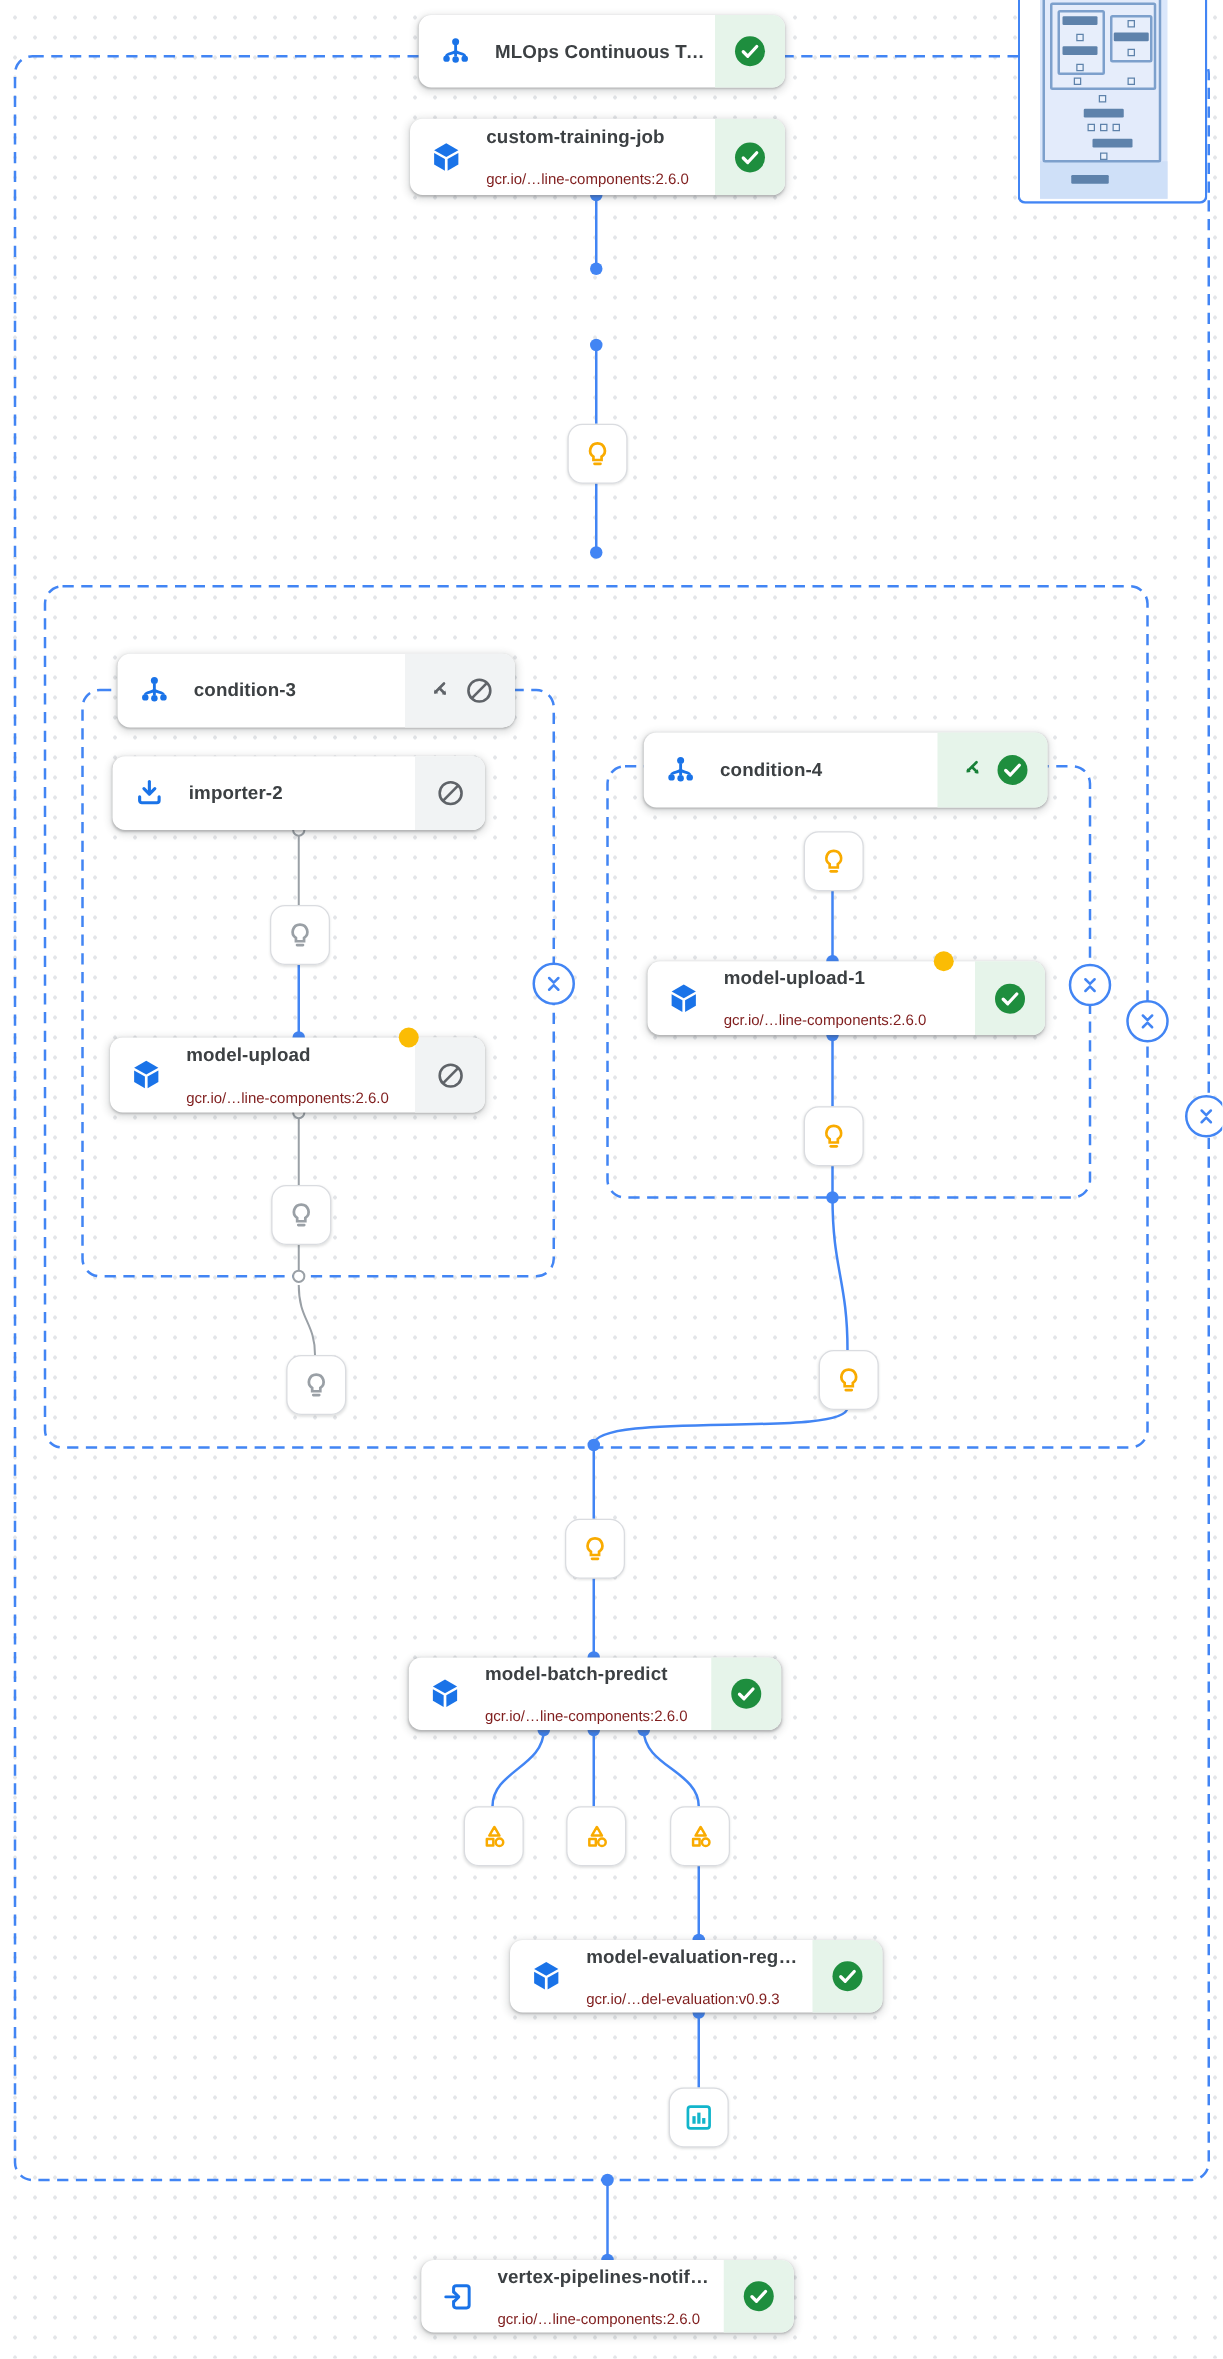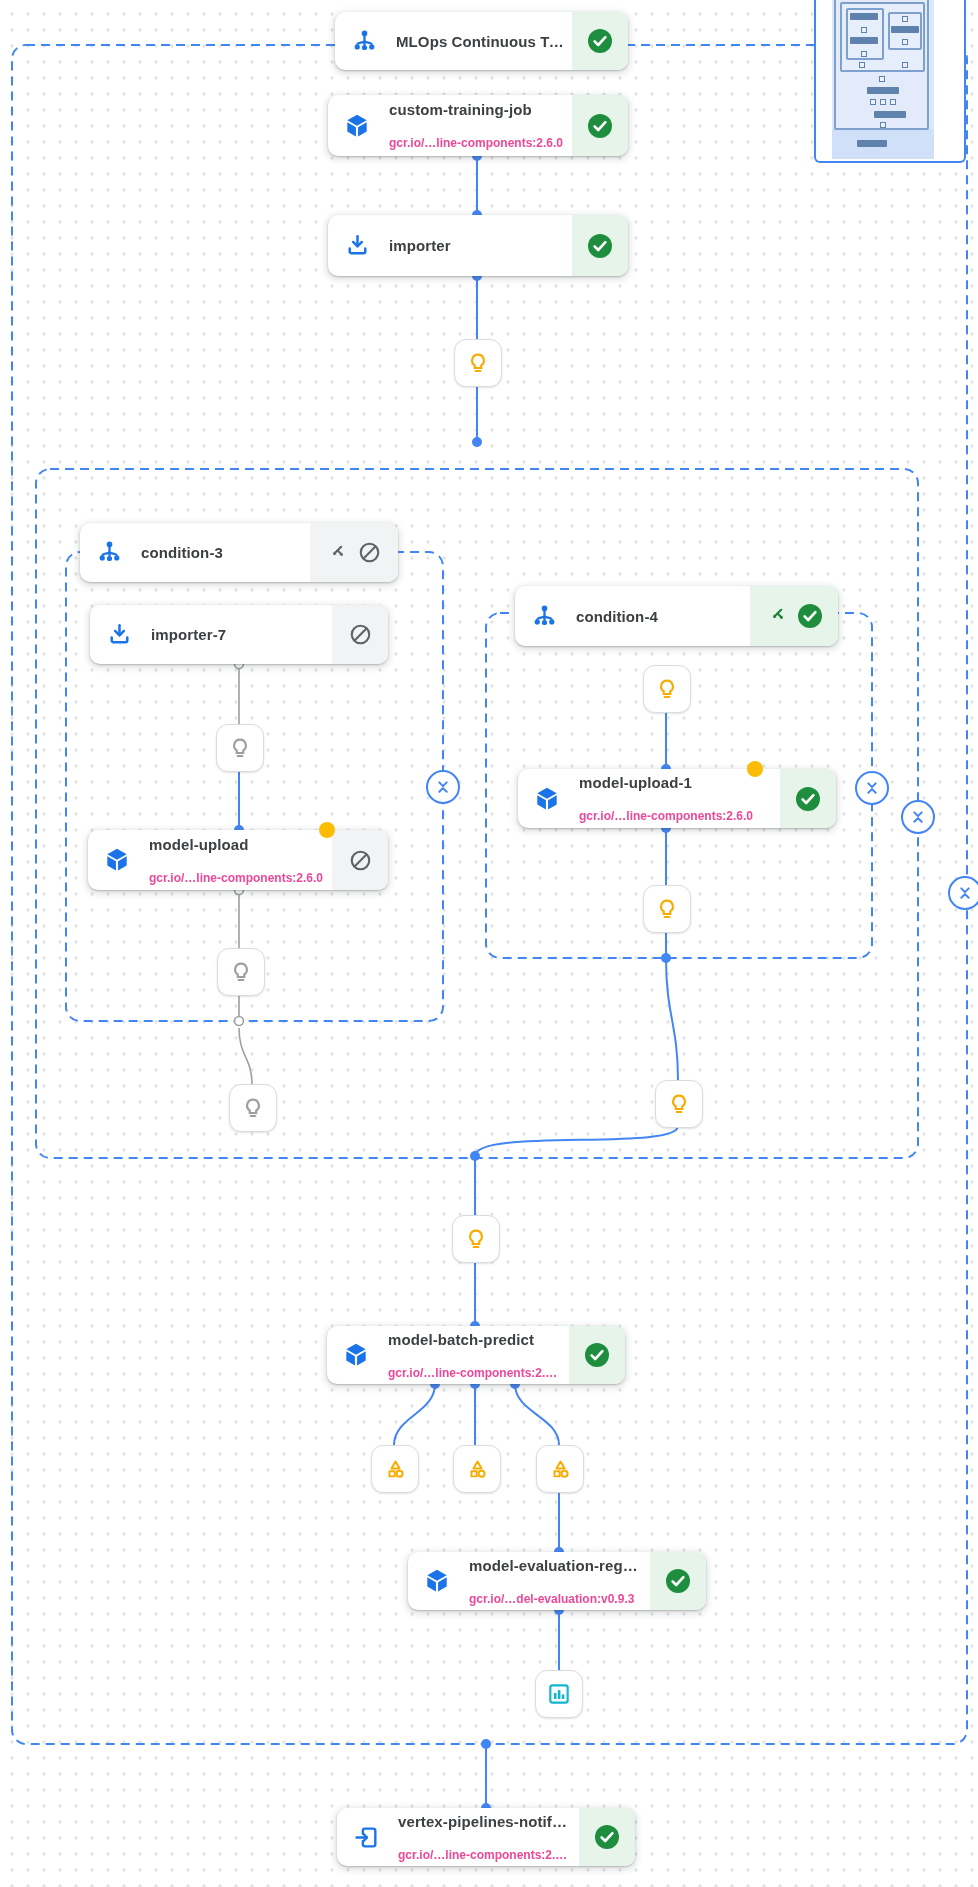--- a/index.html
+++ b/index.html
@@ -6,21 +6,21 @@
   #canvas{position:relative;width:978px;height:1887px;overflow:hidden;background:#fff;
     background-image:radial-gradient(circle,#e3e5e8 1.5px,transparent 1.7px);
     background-size:16px 16px;background-position:4px 6px;}
   #edges{position:absolute;left:0;top:0;z-index:1;}
   .node{position:absolute;z-index:3;display:flex;align-items:center;background:#fff;
     border-radius:10px;box-shadow:0 1px 2px rgba(60,64,67,.30),0 2px 6px 2px rgba(60,64,67,.15);}
   .nicon{flex:none;width:28px;height:28px;margin-left:15px;display:flex;align-items:center;justify-content:center;}
   .texts{flex:1;min-width:0;margin-left:18px;margin-right:8px;}
   .title{font-size:15px;font-weight:bold;color:#3c4043;letter-spacing:.1px;
     white-space:nowrap;overflow:hidden;text-overflow:ellipsis;}
-  .subtitle{font-size:12px;color:#ec4899;margin-top:18px;white-space:nowrap;overflow:hidden;text-overflow:ellipsis;font-weight:bold;}
+  .subtitle{font-size:12px;color:#7f1d1d;margin-top:18px;white-space:nowrap;overflow:hidden;text-overflow:ellipsis;}
   .status{flex:none;height:100%;display:flex;align-items:center;justify-content:center;gap:9px;
     border-radius:0 10px 10px 0;}
   .status.green{background:#e6f4ea;}
   .status.gray{background:#f1f3f4;}
   .cache-dot{position:absolute;width:16px;height:16px;border-radius:50%;background:#fbbc04;top:-8px;z-index:4;}
   .chip{position:absolute;z-index:3;width:46px;height:46px;background:#fff;border:1px solid #dadce0;
     border-radius:12px;display:flex;align-items:center;justify-content:center;
     box-shadow:0 1px 2px rgba(60,64,67,.15);}
   .collapse{position:absolute;z-index:3;width:34px;height:34px;border-radius:50%;background:#fff;
     border:2px solid #4285f4;box-sizing:border-box;display:flex;align-items:center;justify-content:center;}
@@ -135,41 +135,23 @@
       <div class="subtitle">gcr.io/…line-components:2.6.0</div>
     </div>
     <div class="status green" style="width:56px">
       <svg width="26" height="26" viewBox="0 0 26 26">
           <circle cx="13" cy="13" r="12" fill="#1e8e3e"></circle>
           <path d="M7.6 13.4 l3.6 3.6 7.2-7.8" fill="none" stroke="#fff" stroke-width="2.6" stroke-linecap="round" stroke-linejoin="round"></path>
         </svg>
     </div>
   </div>
 
-  <div class="node" style="left:328px;top:215px;width:300px;height:61px">
-    <span class="nicon">
-      <svg width="27" height="27" viewBox="0 0 26 26" fill="none" stroke="#1a73e8" stroke-width="2.4" stroke-linecap="round" stroke-linejoin="round">
-          <path d="M13 4 V13.5"></path>
-          <path d="M8.8 9.6 13 13.8 17.2 9.6"></path>
-          <path d="M5.5 15.8 v2.9 a1.7 1.7 0 0 0 1.7 1.7 h11.6 a1.7 1.7 0 0 0 1.7-1.7 v-2.9"></path>
-        </svg>
-    </span>
-    <div class="texts">
-        <div class="title">importer</div>
-      </div>
-    <div class="status green" style="width:56px">
-      <svg width="26" height="26" viewBox="0 0 26 26">
-          <circle cx="13" cy="13" r="12" fill="#1e8e3e"></circle>
-          <path d="M7.6 13.4 l3.6 3.6 7.2-7.8" fill="none" stroke="#fff" stroke-width="2.6" stroke-linecap="round" stroke-linejoin="round"></path>
-        </svg>
-    </div>
-  </div>
-
-
-  <div class="node" style="left:80px;top:523px;width:318px;height:59px">
+
+
+  <div class="node" style="left:94px;top:523px;width:318px;height:59px">
     <span class="nicon">
       <svg width="27" height="27" viewBox="0 0 26 26">
           <g fill="#1a73e8" stroke="#1a73e8">
         <circle cx="13" cy="5.2" r="2.7" stroke="none"></circle>
             <circle cx="6" cy="18.2" r="2.5" stroke="none"></circle>
         <circle cx="13" cy="18.8" r="2.5" stroke="none"></circle>
             <circle cx="20" cy="18.2" r="2.5" stroke="none"></circle>
         <path d="M13 7.5 V12 M13 12 V16.5 M13 12 C13 14.6 6 13.6 6 16.2 M13 12 C13 14.6 20 13.6 20 16.2" fill="none" stroke-width="2.2"></path>
           </g>
         </svg>
@@ -195,21 +177,21 @@
 
   <div class="node" style="left:90px;top:605px;width:298px;height:59px">
     <span class="nicon">
       <svg width="27" height="27" viewBox="0 0 26 26" fill="none" stroke="#1a73e8" stroke-width="2.4" stroke-linecap="round" stroke-linejoin="round">
           <path d="M13 4 V13.5"></path>
           <path d="M8.8 9.6 13 13.8 17.2 9.6"></path>
           <path d="M5.5 15.8 v2.9 a1.7 1.7 0 0 0 1.7 1.7 h11.6 a1.7 1.7 0 0 0 1.7-1.7 v-2.9"></path>
         </svg>
     </span>
     <div class="texts">
-        <div class="title">importer-7</div>
+        <div class="title">importer-2</div>
       </div>
     <div class="status gray" style="width:56px">
       <svg width="25" height="25" viewBox="0 0 24 24">
           <circle cx="12" cy="12" r="8.4" fill="none" stroke="#5f6368" stroke-width="2"></circle>
           <path d="M6.3 17.7 L17.7 6.3" stroke="#5f6368" stroke-width="2"></path>
         </svg>
     </div>
   </div>
 
   <div class="node" style="left:88px;top:830px;width:300px;height:60px">

